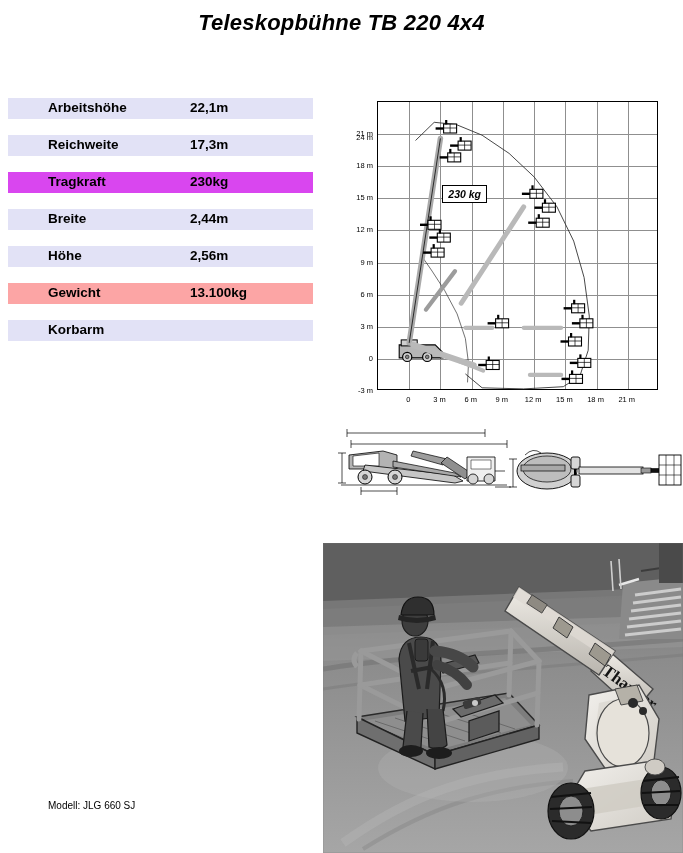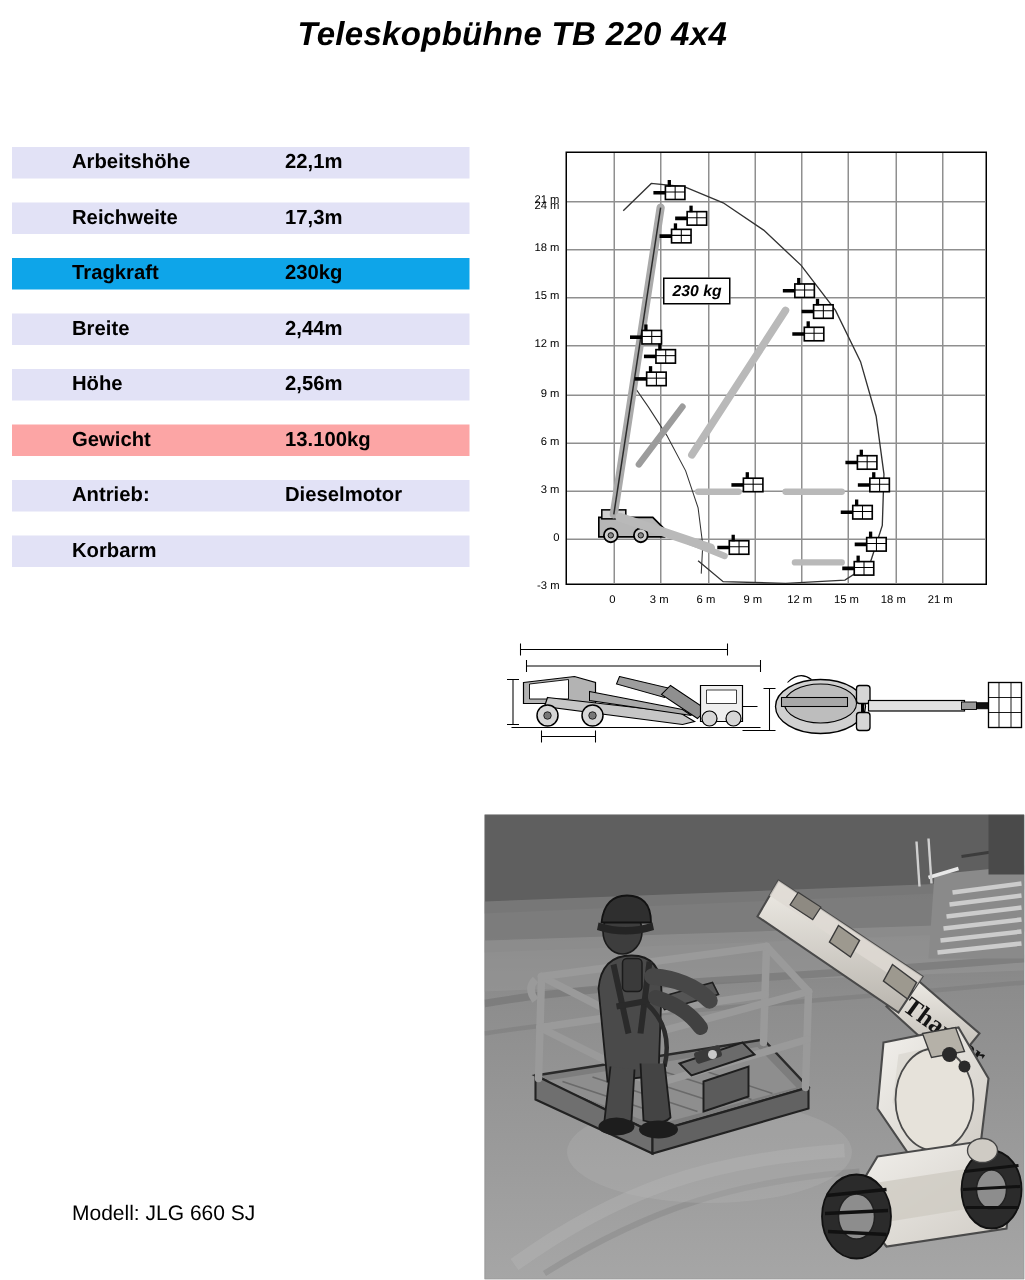--- a/index.html
+++ b/index.html
@@ -33,21 +33,21 @@
   }
   .spec-row .sp-value{
     position:absolute;left:182px;top:2px;
     font-size:13.5px;font-weight:bold;color:#000;
     white-space:nowrap;
   }
 
   
   #model-caption{
     position:absolute;left:48px;top:800px;
-    font-size:14px;color:#000;
+    font-size:10px;color:#000;
   }
 
   
   #envelope-chart{position:absolute;left:335px;top:90px;width:348px;height:330px;}
   #plot-area{
     position:absolute;left:42px;top:11px;
     width:281px;height:289px;
     border:1.4px solid #000;
     background:#fff;
     box-sizing:border-box;
@@ -92,39 +92,35 @@
 
 <div id="spec-table">
     <div class="spec-row" style="background: rgb(226, 226, 246); text-align: right;">
       <span class="sp-label">Arbeitshöhe</span>
       <span class="sp-value">22,1m</span>
     </div>
     <div class="spec-row" style="background: rgb(226, 226, 246);">
       <span class="sp-label">Reichweite</span>
       <span class="sp-value">17,3m</span>
     </div>
-    <div class="spec-row" style="background: #0ea5e9;">
+    <div class="spec-row" style="background: #d946ef;">
       <span class="sp-label">Tragkraft</span>
       <span class="sp-value">230kg</span>
     </div>
     <div class="spec-row" style="background: rgb(226, 226, 246);">
       <span class="sp-label">Breite</span>
       <span class="sp-value">2,44m</span>
     </div>
     <div class="spec-row" style="background: rgb(226, 226, 246);">
       <span class="sp-label">Höhe</span>
       <span class="sp-value">2,56m</span>
     </div>
     <div class="spec-row" style="background: #fca5a5;">
       <span class="sp-label">Gewicht</span>
       <span class="sp-value">13.100kg</span>
-    </div>
-    <div class="spec-row" style="background: rgb(226, 226, 246);">
-      <span class="sp-label">Antrieb:</span>
-      <span class="sp-value">Dieselmotor</span>
     </div>
     <div class="spec-row" style="background: rgb(226, 226, 246);">
       <span class="sp-label">Korbarm</span>
       <span class="sp-value"></span>
     </div>
   </div>
 
 <div id="envelope-chart">
   <div id="plot-area">
       <div class="grid-h" style="top: 32.1111px; background: rgb(143, 143, 143);"></div>

